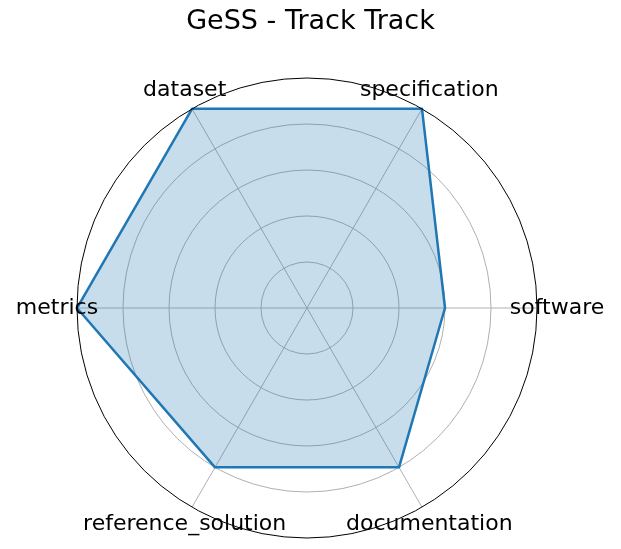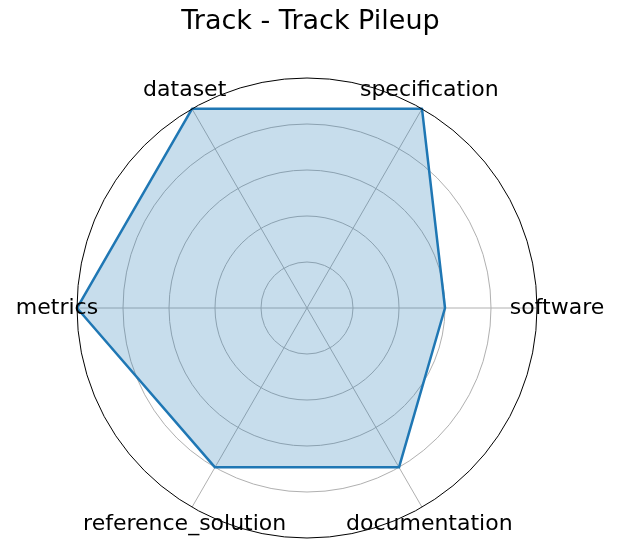--- a/index.html
+++ b/index.html
@@ -8,21 +8,21 @@
       position: absolute; left: 0; width: 621px; top: 4px;
       text-align: center; font-family: "DejaVu Sans", sans-serif;
       font-size: 27px; color: #000;
     }
     svg { position: absolute; left: 0; top: 0; }
     .lbl { font-family: "DejaVu Sans", sans-serif; font-size: 22px; fill: #000; }
   </style>
 </head>
 <body>
 
-<div id="chart-title">Track - Track Pileup</div>
+<div id="chart-title">GeSS - Track Track</div>
 
 <svg id="radar" width="621" height="549" viewBox="0 0 621 549">
   <g id="grid">
       <circle cx="307" cy="308" r="46" fill="none" stroke="#b0b0b0" stroke-width="1"></circle>
       <circle cx="307" cy="308" r="92" fill="none" stroke="#b0b0b0" stroke-width="1"></circle>
       <circle cx="307" cy="308" r="138" fill="none" stroke="#b0b0b0" stroke-width="1"></circle>
       <circle cx="307" cy="308" r="184" fill="none" stroke="#b0b0b0" stroke-width="1"></circle>
     </g>
   <g id="spokes">
       <line x1="307" y1="308" x2="537" y2="308" stroke="#b0b0b0" stroke-width="1"></line>

